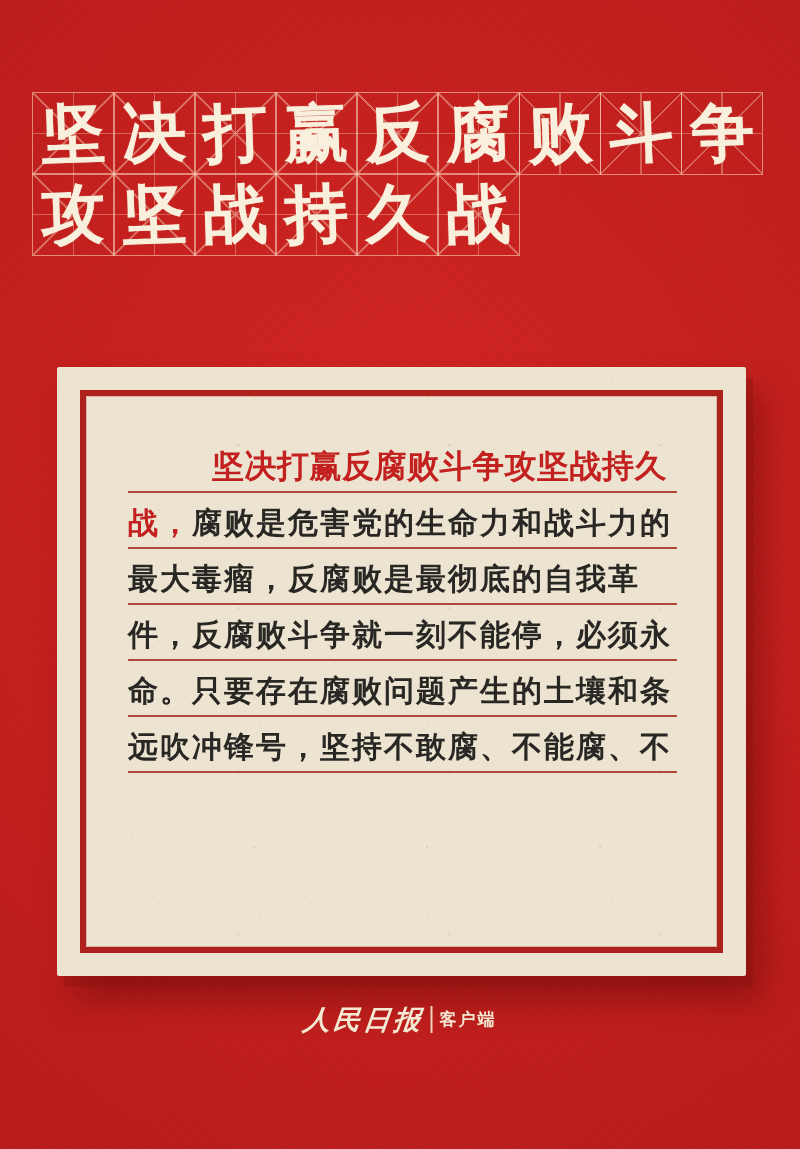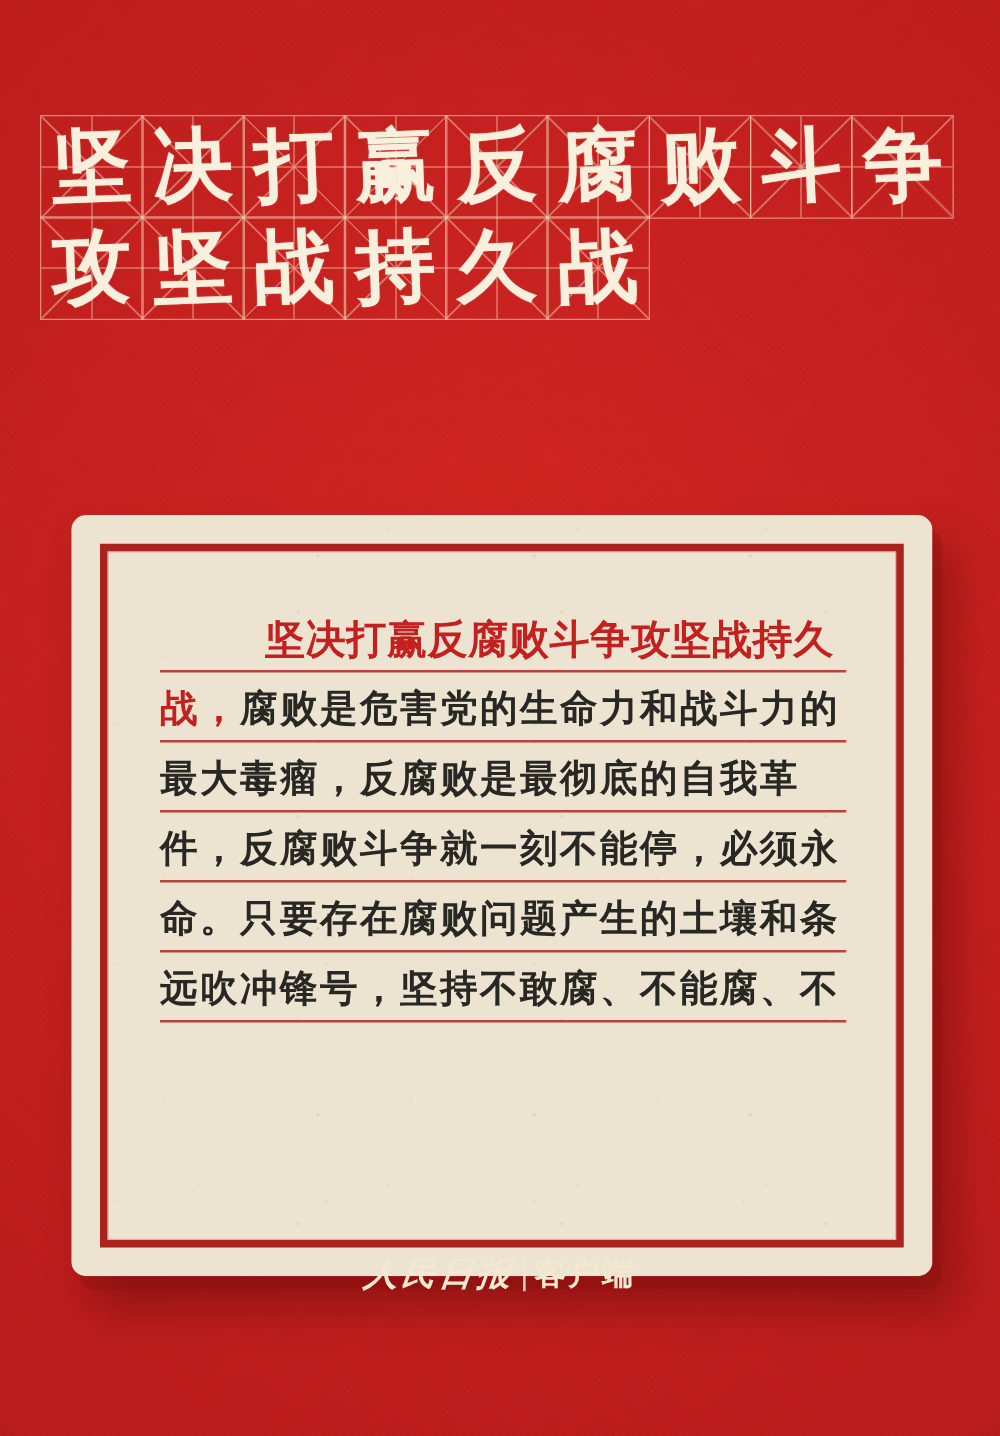--- a/index.html
+++ b/index.html
@@ -44,31 +44,30 @@
     font-family:"DejaVu Serif","Liberation Serif",serif;
     font-weight:bold;font-size:64px;line-height:1;
     color:#f8f0dc;
     text-shadow:0 0 1px rgba(248,240,220,0.6);
     transform:rotate(-2deg);
   }
 
   
   .card{
     position:absolute;left:57px;top:367px;width:689px;height:609px;
-    border-radius:12px;
+    border-radius:2px;
     background:
       radial-gradient(circle 3px at 14% 22%, rgba(150,138,105,0.18) 0 40%, transparent 45%),
       radial-gradient(circle 2px at 68% 9%,  rgba(150,138,105,0.16) 0 40%, transparent 45%),
       radial-gradient(circle 2px at 38% 64%, rgba(150,138,105,0.15) 0 40%, transparent 45%),
       radial-gradient(circle 3px at 86% 48%, rgba(150,138,105,0.15) 0 40%, transparent 45%),
       radial-gradient(circle 2px at 22% 88%, rgba(150,138,105,0.16) 0 40%, transparent 45%),
       #ece4d0;
     background-size:173px 149px,151px 131px,197px 177px,211px 163px,167px 191px,auto;
     box-shadow:7px 11px 0 rgba(140,18,14,0.38), 16px 24px 34px rgba(85,5,5,0.42);
-    margin-top:45px;
   }
   .frame{
     position:absolute;inset:23px;
     border:6px solid #ac231d;
     box-shadow:inset 0 0 0 1px rgba(172,35,29,0.25);
   }
   .text-area{
     position:absolute;left:71px;right:69px;top:70px;
   }
   .tline{
@@ -92,21 +91,21 @@
     color:#f3e9d2;
   }
   .logo .brand{
     font-family:"DejaVu Serif","Liberation Serif",serif;
     font-style:italic;font-weight:bold;
     font-size:27px;letter-spacing:3px;line-height:1;
     transform:skewX(-6deg);
   }
   .logo .bar{width:2px;height:27px;background:#f3e9d2;opacity:.9;}
   .logo .suffix{
-    font-weight:bold;font-size:25px;letter-spacing:2px;line-height:1;text-align:right;
+    font-weight:bold;font-size:17px;letter-spacing:2px;line-height:1;text-align:right;
   }
 </style>
 </head>
 <body>
 
 <div class="poster">
 
   <div class="title-grid">
     <div class="grid-row">
       <div class="cell">

